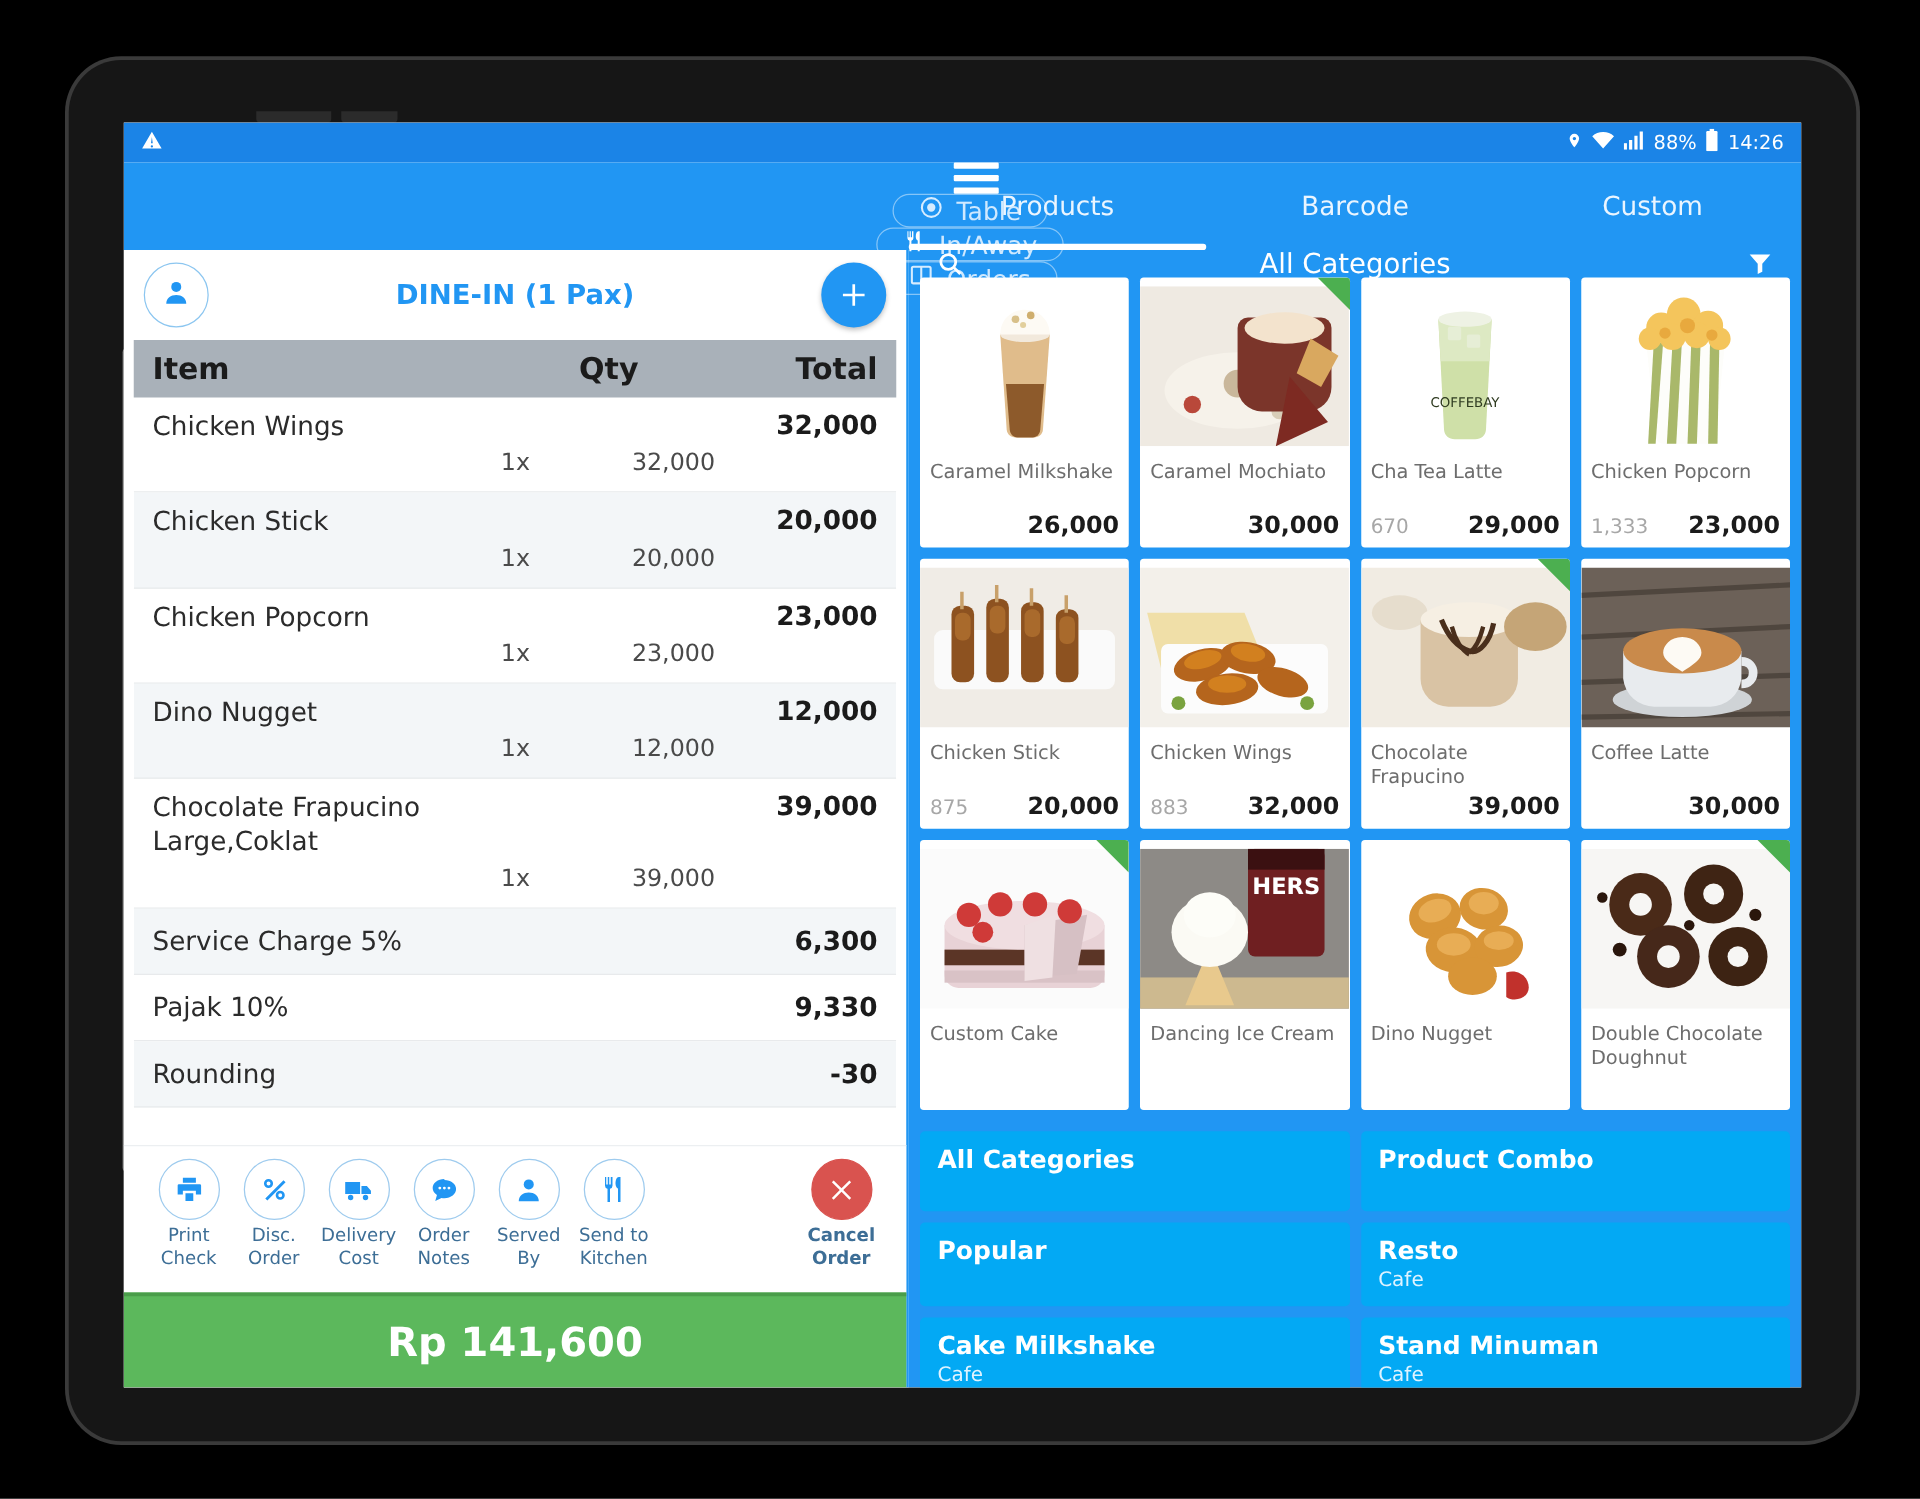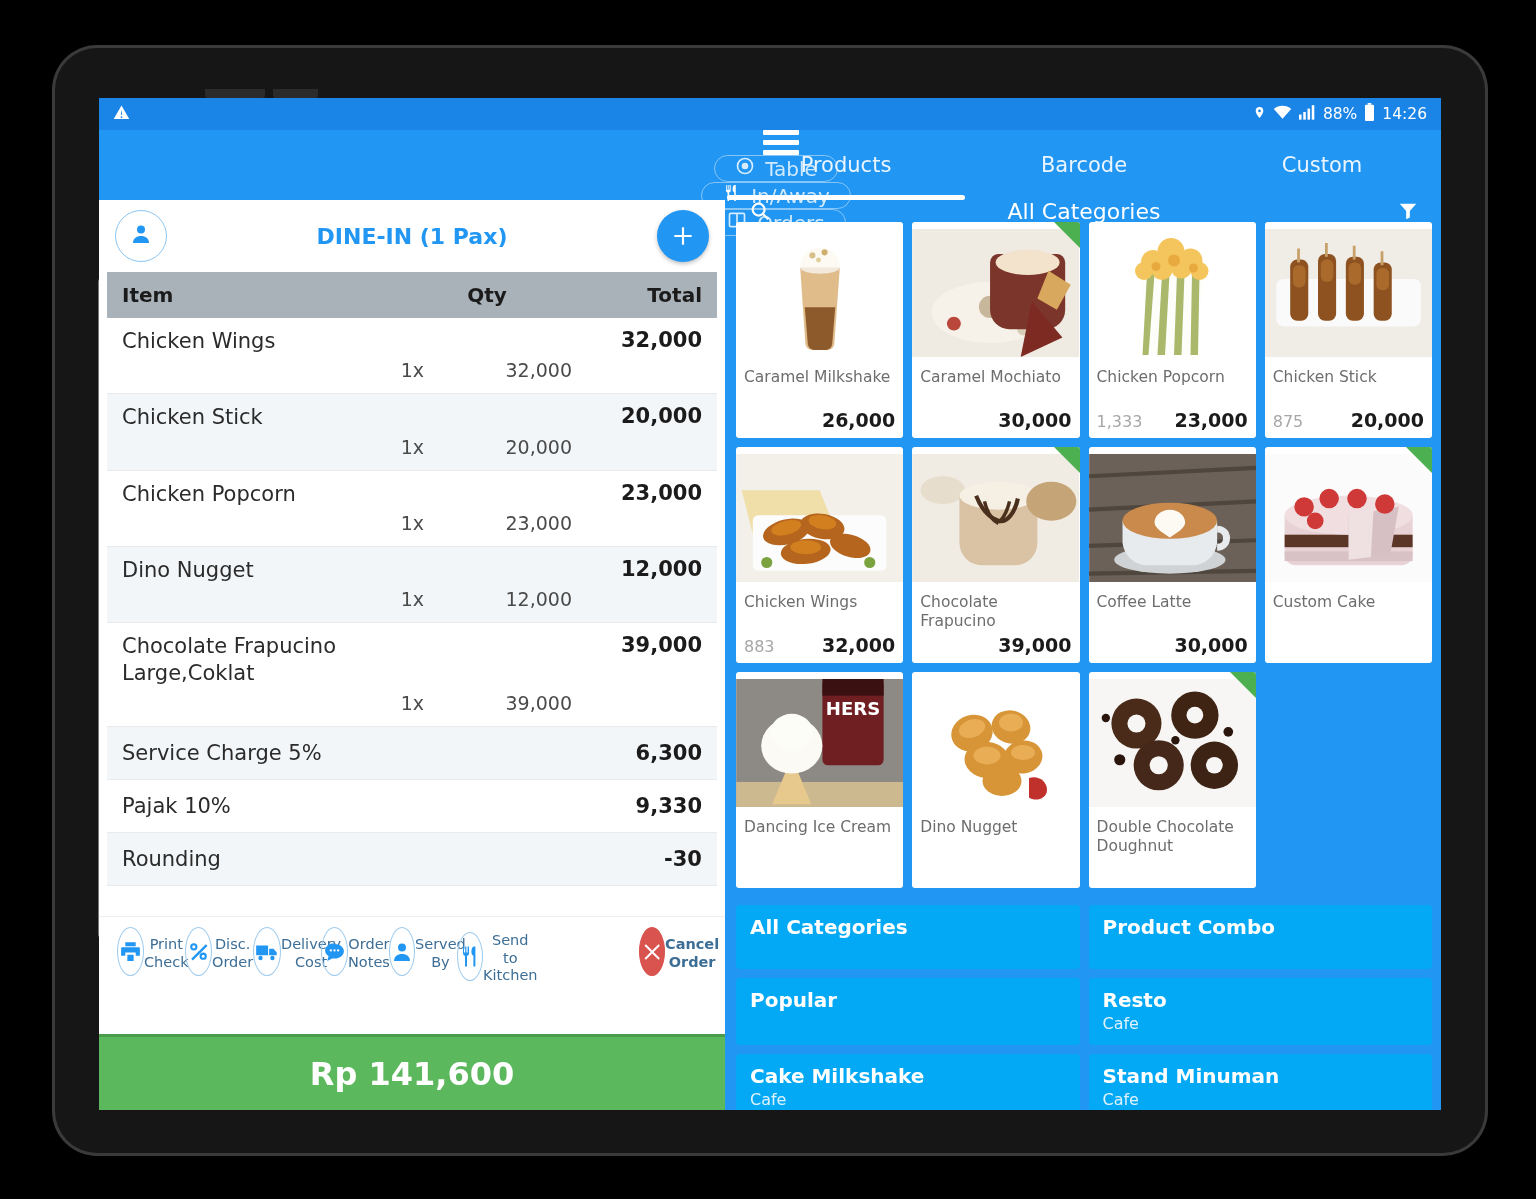--- a/index.html
+++ b/index.html
@@ -135,21 +135,21 @@
   }
   #add-btn {
     margin-left:auto; width:52px; height:52px; border-radius:50%;
     background:#2196f3; color:#fff; display:flex; align-items:center; justify-content:center;
     font-size:30px; line-height:1; cursor:pointer;
     box-shadow: 0 2px 4px rgba(0,0,0,.25);
   }
   #col-head {
     display:flex; align-items:center;
     background:#a9b1b9; color:#1b1b1b;
-    height: 46px; font-size: 20px; font-weight:bold;
+    height: 46px; font-size: 24px; font-weight:bold;
     margin: 0 8px;
     padding: 0 15px;
   }
   #col-head .c-item { flex:1; }
   #col-head .c-qty  { width: 150px; text-align:center; }
   #col-head .c-total{ width: 140px; text-align:right; }
 
   #order-items { flex:1; overflow:hidden; margin:0 8px; }
   .order-row { padding: 10px 15px 12px; border-bottom:1px solid #e8eaec; }
   .order-row.alt { background:#f3f6f8; }
@@ -163,21 +163,21 @@
   .charge-row.alt { background:#f3f6f8; }
   .charge-label { flex:1; font-size:21px; color:#2b2b2b; }
   .charge-val { font-size:21px; font-weight:bold; color:#1b1b1b; }
 
   
   #order-actions {
     height: 118px; display:flex; align-items:flex-start; padding: 10px 18px 0;
     background:#fff; border-top:1px solid #eceff1;
   }
   .act {
-    width: 68px; display:flex; flex-direction:row; align-items:center;
+    width: 68px; display:flex; flex-direction:column; align-items:center;
     cursor:pointer;
   }
   .act-circle {
     width:49px; height:49px; border-radius:50%;
     border:1.5px solid #9ecbee; display:flex; align-items:center; justify-content:center;
     color:#2196f3;
   }
   .act-label { margin-top:5px; font-size:14.5px; color:#3d6e96; text-align:center; line-height:1.22; }
   #cancel-order { margin-left:auto;font-weight:bold; }
   #cancel-order .act-circle { background:#d9534f; border-color:#d9534f; color:#fff; }
@@ -570,20 +570,37 @@
             </div>
             <div class="corner-flag"></div>
             <div class="p-name">Caramel Mochiato</div>
             <div class="p-foot">
               <div class="p-code"></div>
               <div class="p-price">30,000</div>
             </div>
           </div>
           <div class="p-card">
             <div class="p-thumb">
+              <svg width="86" height="125" viewBox="0 0 56 82">
+                <path d="M14 16h28l-3 58c-.2 3-2.6 5-5.6 5H22.6c-3 0-5.4-2-5.6-5z" fill="#cfe0a8"></path>
+                <path d="M14 16h28l-1.2 22H15.2z" fill="#dde9c3"></path>
+                <ellipse cx="28" cy="16" rx="14" ry="4" fill="#eef2e4"></ellipse>
+                <rect x="19" y="20" width="7" height="7" rx="1" fill="#e6eed6"></rect>
+                <rect x="29" y="24" width="7" height="7" rx="1" fill="#e6eed6"></rect>
+                <text x="28" y="62" font-size="7" fill="#2f3b20" text-anchor="middle" font-family="DejaVu Sans">COFFEBAY</text>
+              </svg>
+            </div>
+            <div class="p-name">Cha Tea Latte</div>
+            <div class="p-foot">
+              <div class="p-code">670</div>
+              <div class="p-price">29,000</div>
+            </div>
+          </div>
+          <div class="p-card">
+            <div class="p-thumb">
               <svg width="105" height="125" viewBox="0 0 70 82">
                 <path d="M14 28h42l-5 50c-.2 2.4-2 4-4.4 4H23.4c-2.4 0-4.2-1.6-4.4-4z" fill="#fdfdfa"></path>
                 <g fill="#a9b86a">
                   <path d="M18 28h5l-4 54h-4z"></path>
                   <path d="M28 28h5l-3 54h-5z"></path>
                   <path d="M38 28h5l-2 54h-5z"></path>
                   <path d="M48 28h5l-1 54h-5z"></path>
                 </g>
                 <g fill="#f4c55c">
                   <circle cx="22" cy="20" r="8"></circle>

